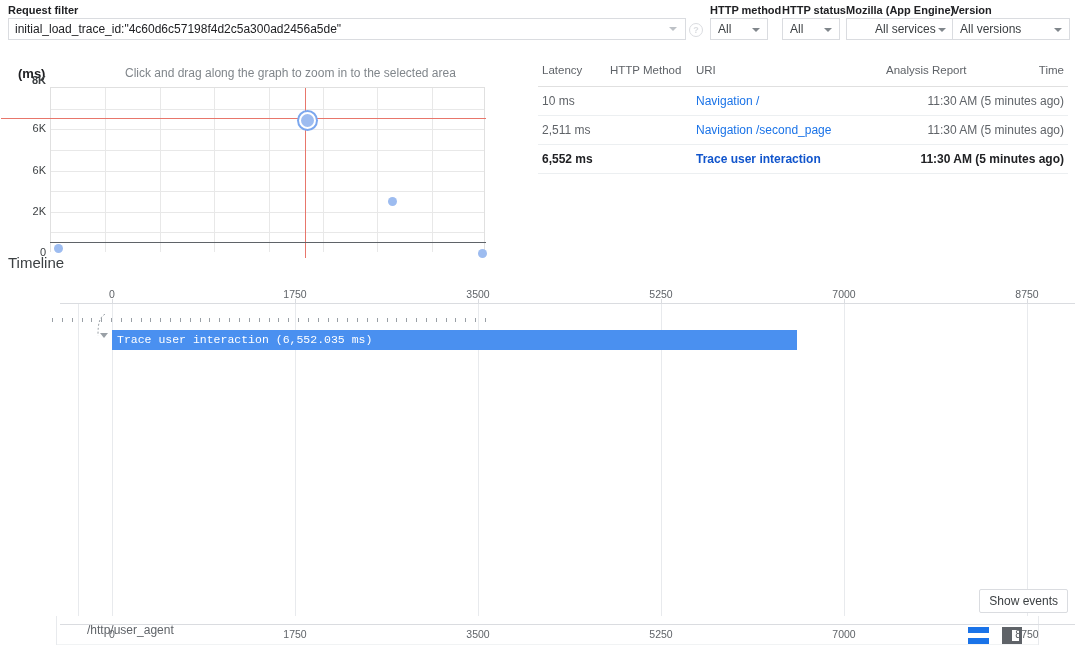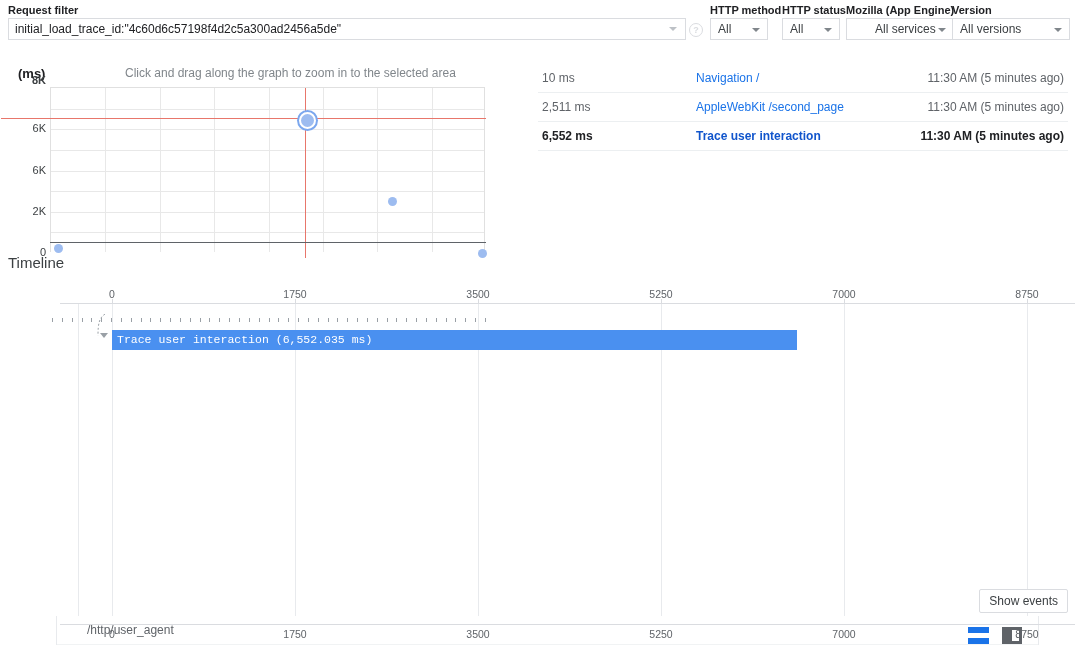--- a/index.html
+++ b/index.html
@@ -256,32 +256,39 @@
       <div class="minor-tick" style="left: 446px;"></div>
       <div class="minor-tick" style="left: 455px;"></div>
       <div class="minor-tick" style="left: 465px;"></div>
       <div class="minor-tick" style="left: 475px;"></div>
       <div class="minor-tick" style="left: 485px;"></div>
     </div>
 </div>
 <div class="axis-base"></div>
 
 <div class="rtable">
+  <div class="rhead">
+    <span class="c-lat">Latency</span>
+    <span class="c-meth">HTTP Method</span>
+    <span class="c-uri" style="color:#5f6368">URI</span>
+    <span class="hd-rep">Analysis Report</span>
+    <span class="hd-time">Time</span>
+  </div>
   <div id="rows-host">
       <div class="rrow">
         <span class="c-lat">10 ms</span>
         <span class="c-meth"></span>
         <span class="c-uri">Navigation /</span>
         <span class="c-rep"></span>
         <span class="c-time">11:30 AM  (5 minutes ago)</span>
       </div>
       <div class="rrow">
         <span class="c-lat">2,511 ms</span>
         <span class="c-meth"></span>
-        <span class="c-uri">AppleWebKit /second_page</span>
+        <span class="c-uri">Navigation /second_page</span>
         <span class="c-rep"></span>
         <span class="c-time">11:30 AM  (5 minutes ago)</span>
       </div>
       <div class="rrow sel">
         <span class="c-lat">6,552 ms</span>
         <span class="c-meth"></span>
         <span class="c-uri">Trace user interaction</span>
         <span class="c-rep"></span>
         <span class="c-time">11:30 AM  (5 minutes ago)</span>
       </div>

